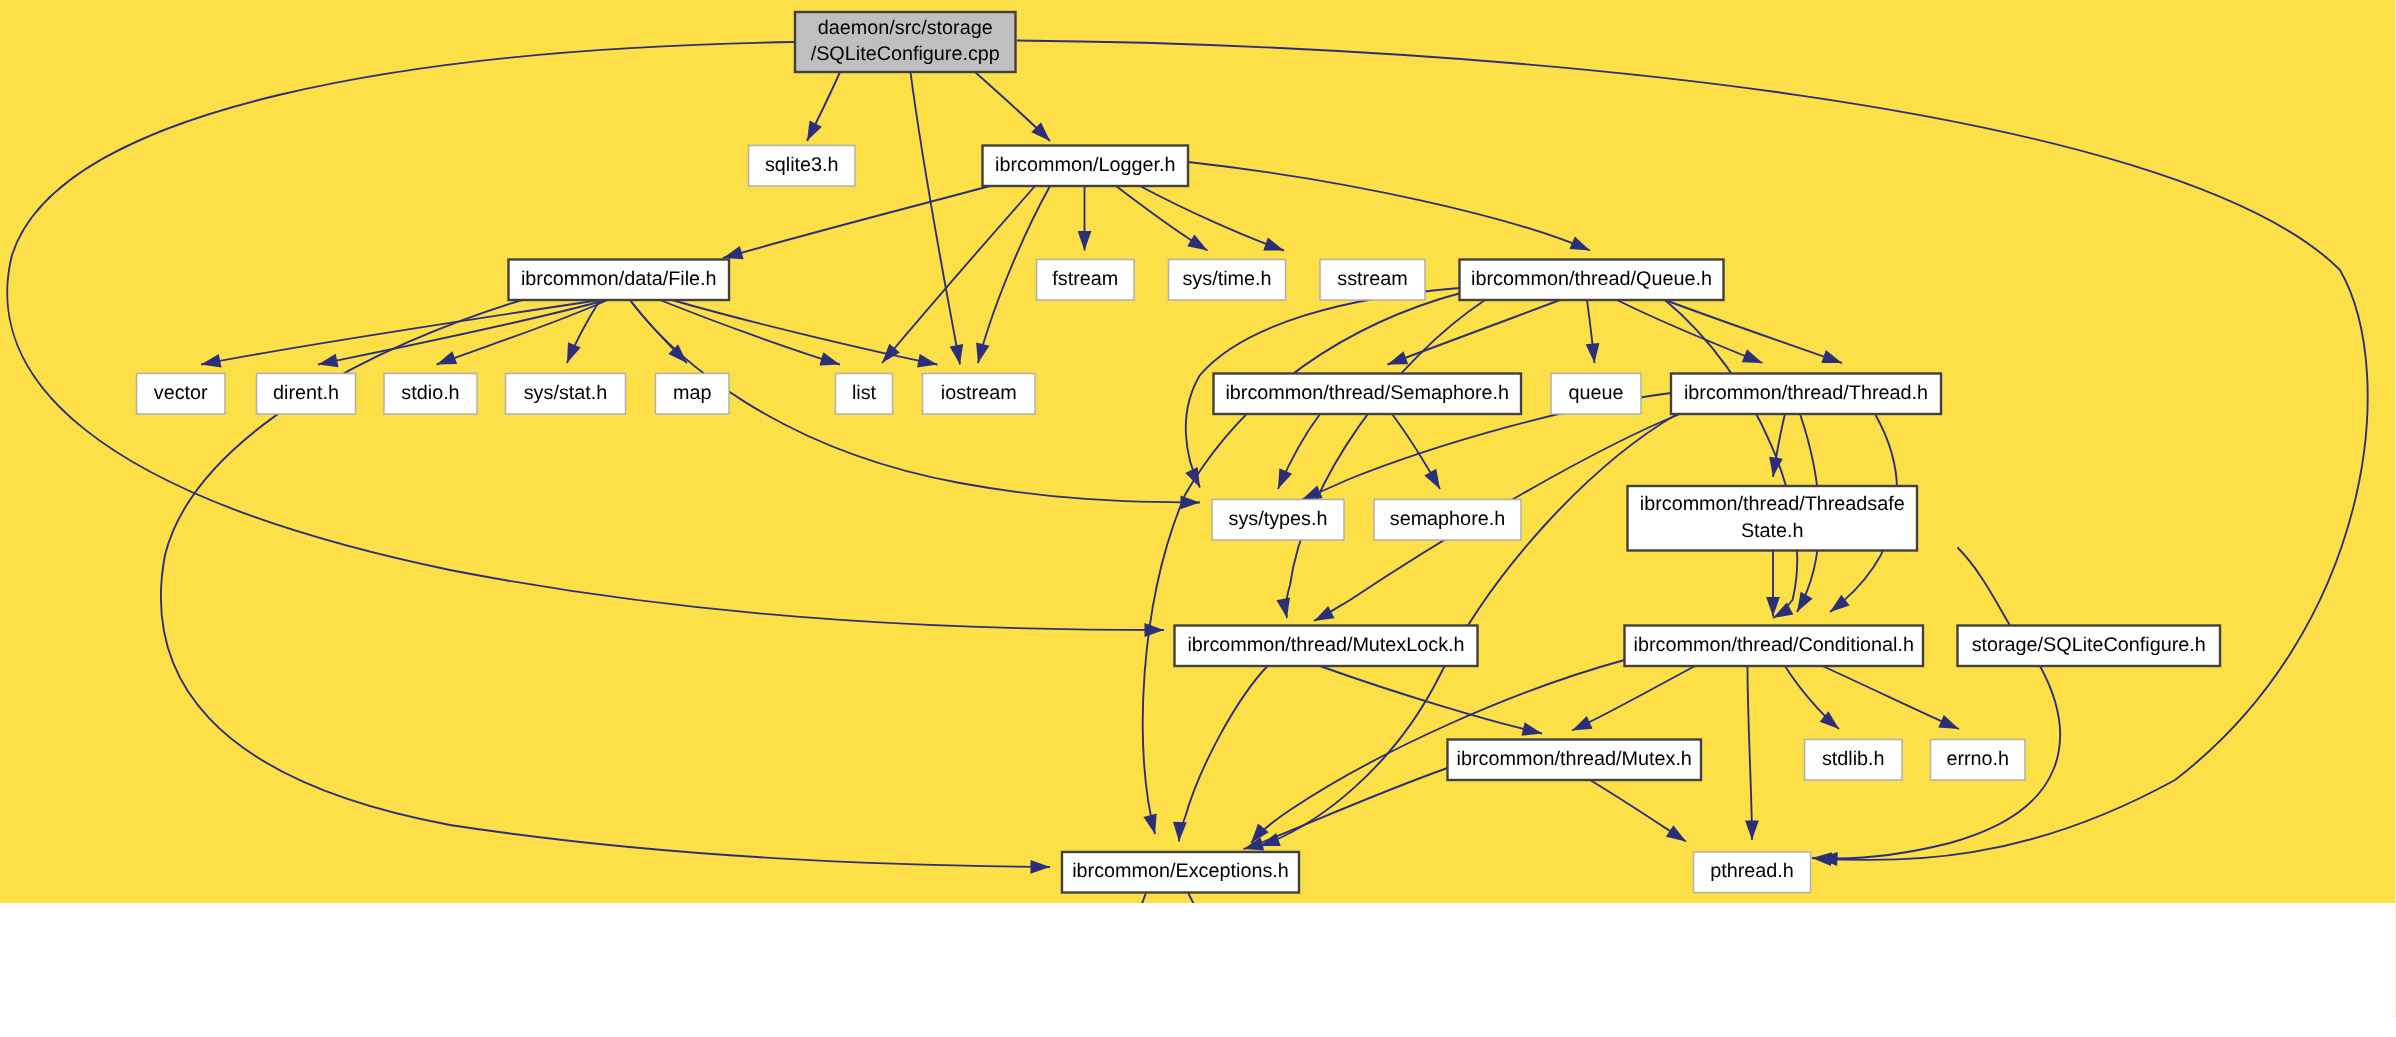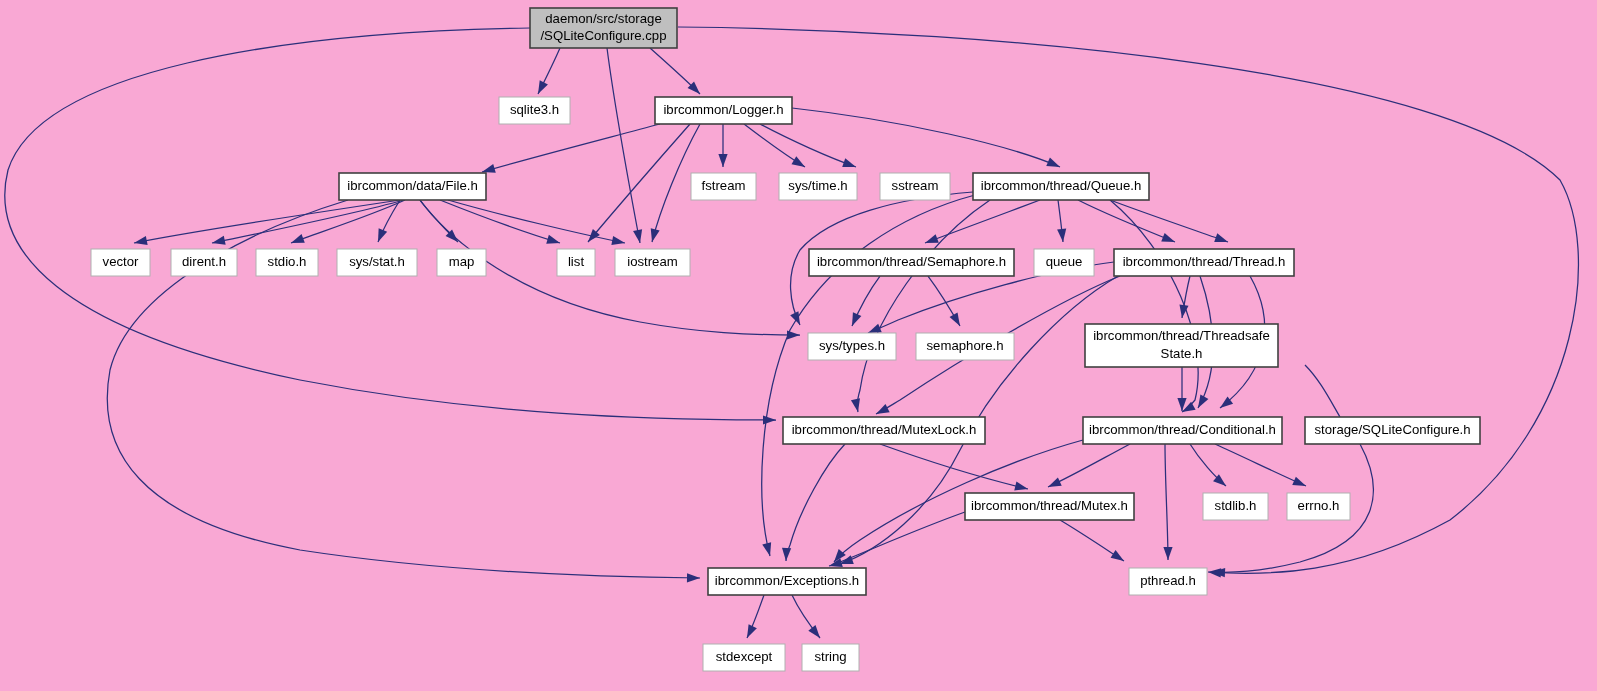--- a/index.html
+++ b/index.html
@@ -3,22 +3,22 @@
 <meta charset="utf-8">
 <style>
   html, body {
     margin: 0;
     padding: 0;
     background: #ffffff;
   }
   #canvas-wrap {
     position: relative;
     width: 1597px;
-    height: 691px;
-    background: #f9a8d4;
+    height: 602px;
+    background: #fde047;
     overflow: hidden;
   }
   svg#graph {
     display: block;
     width: 1597px;
     height: 691px;
     font-family: "Liberation Sans", sans-serif;
   }
   .node-box {
     fill: #ffffff;

